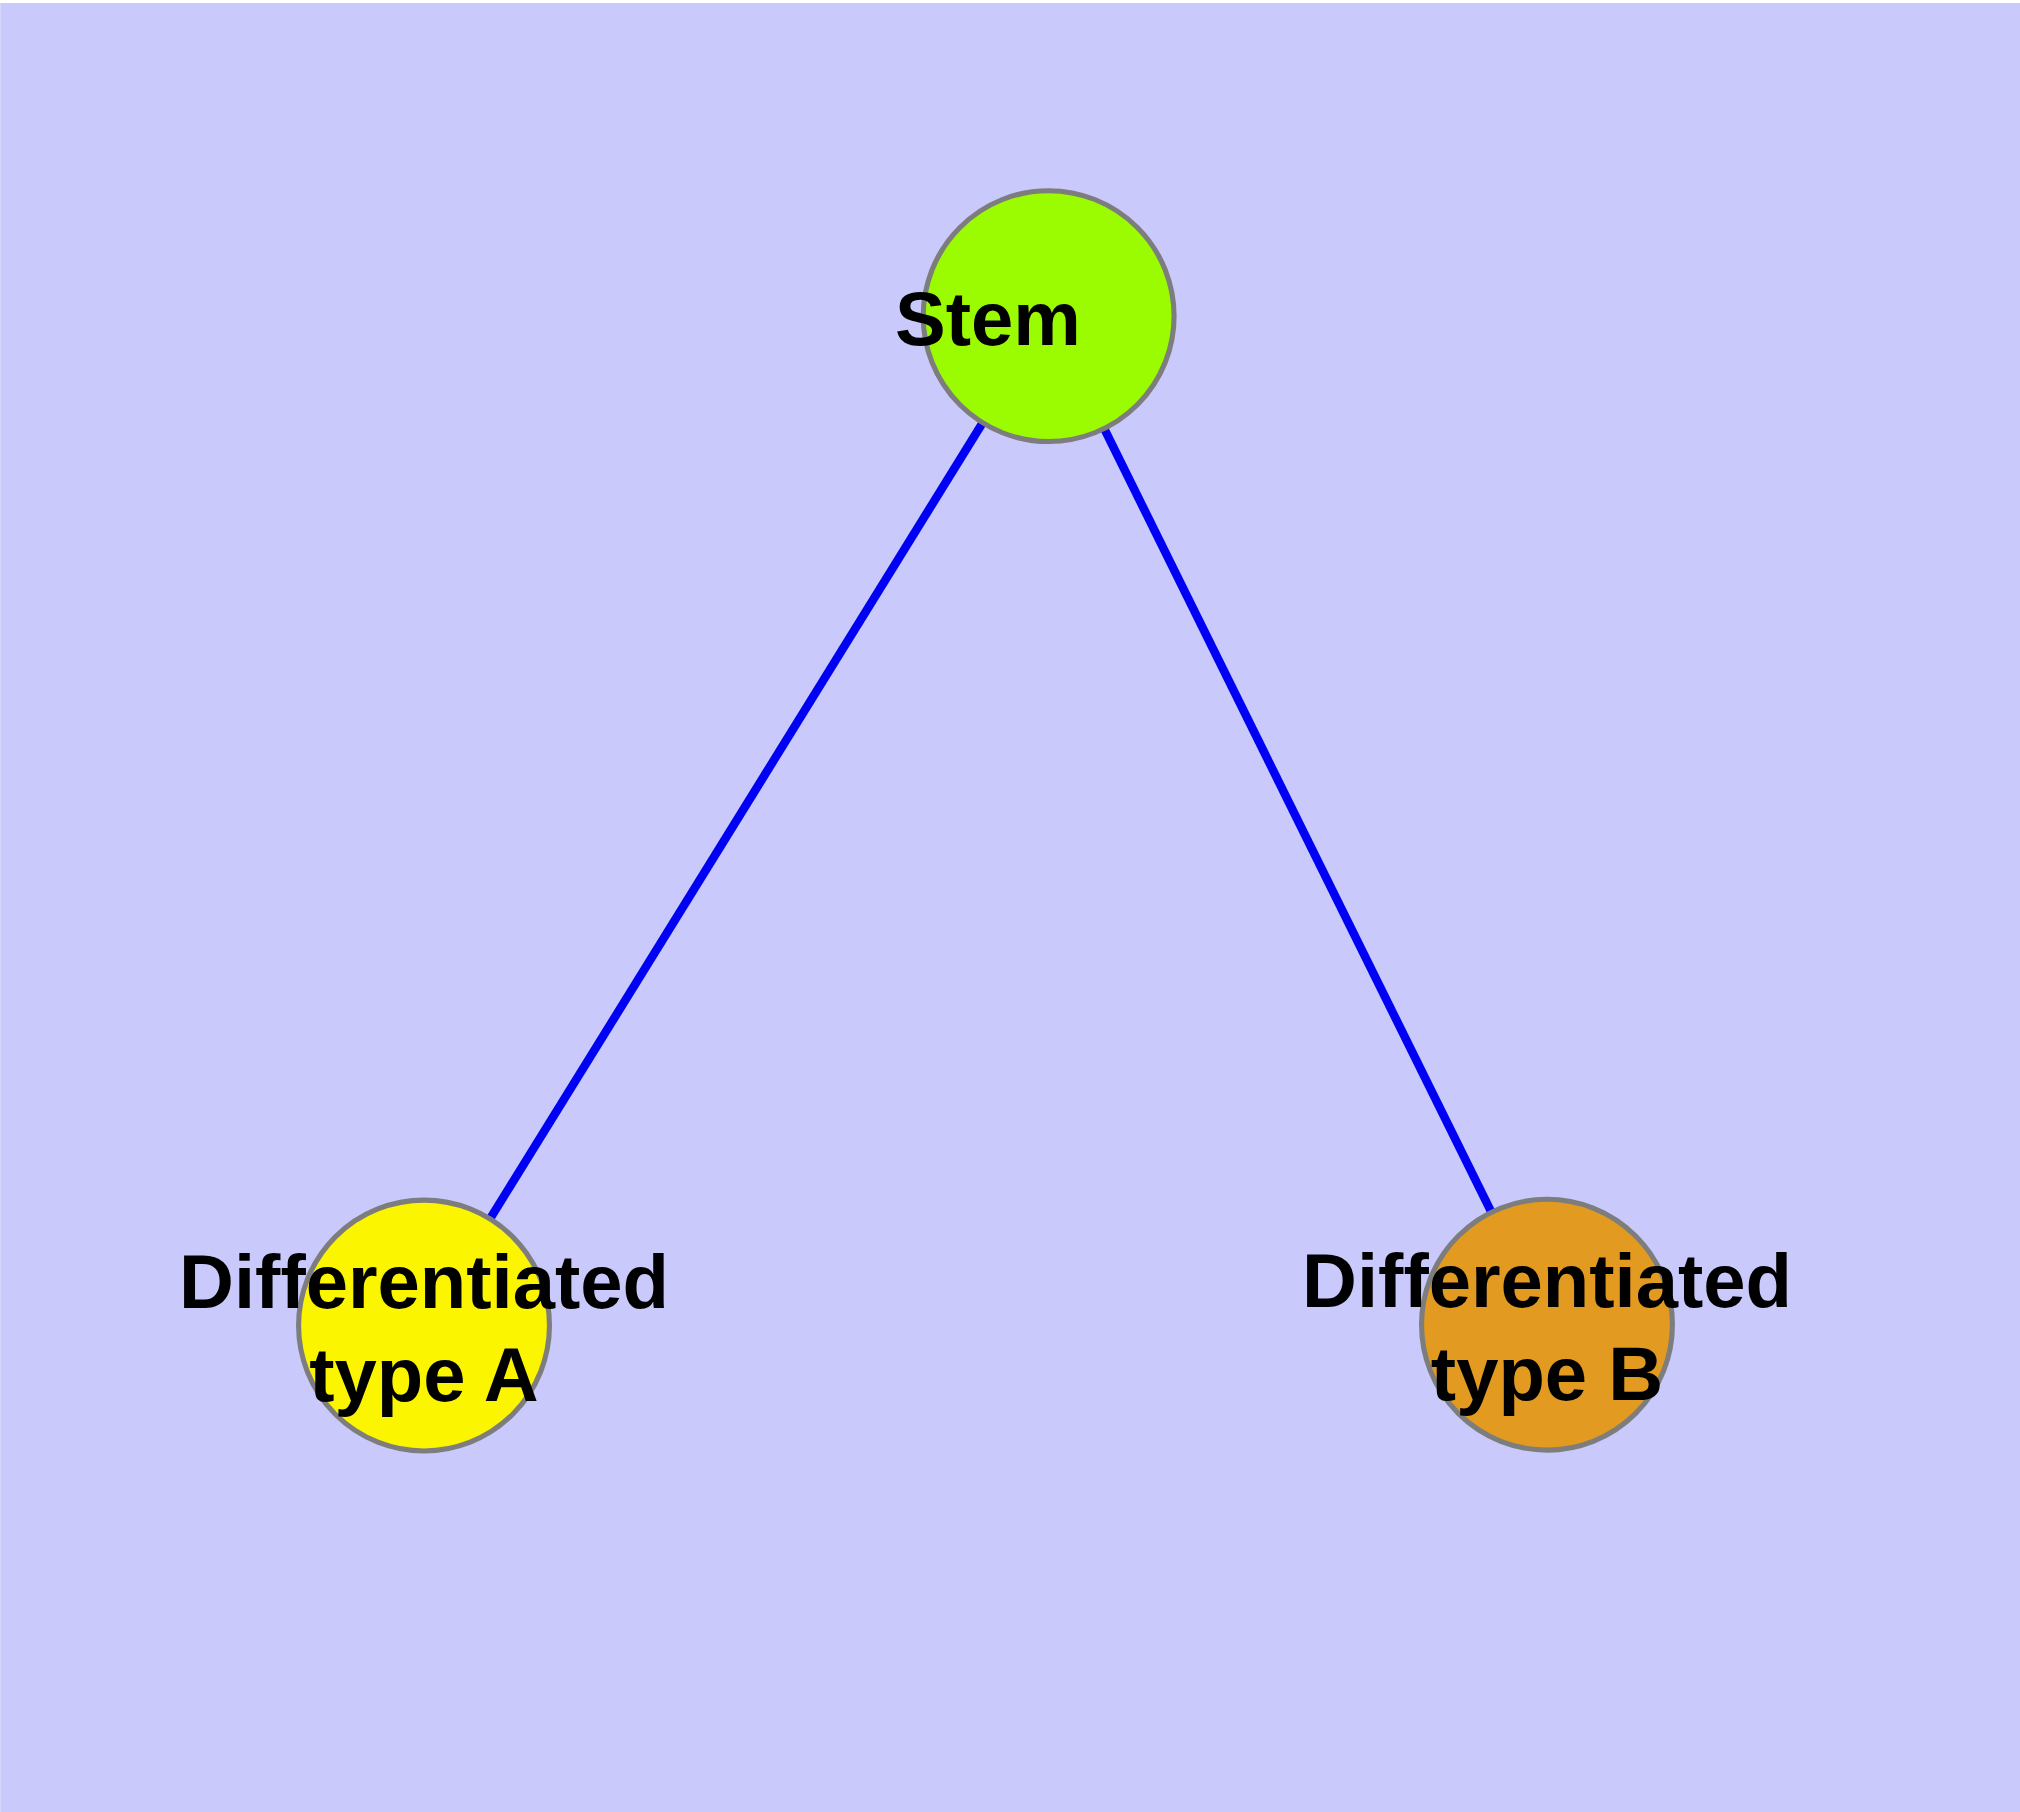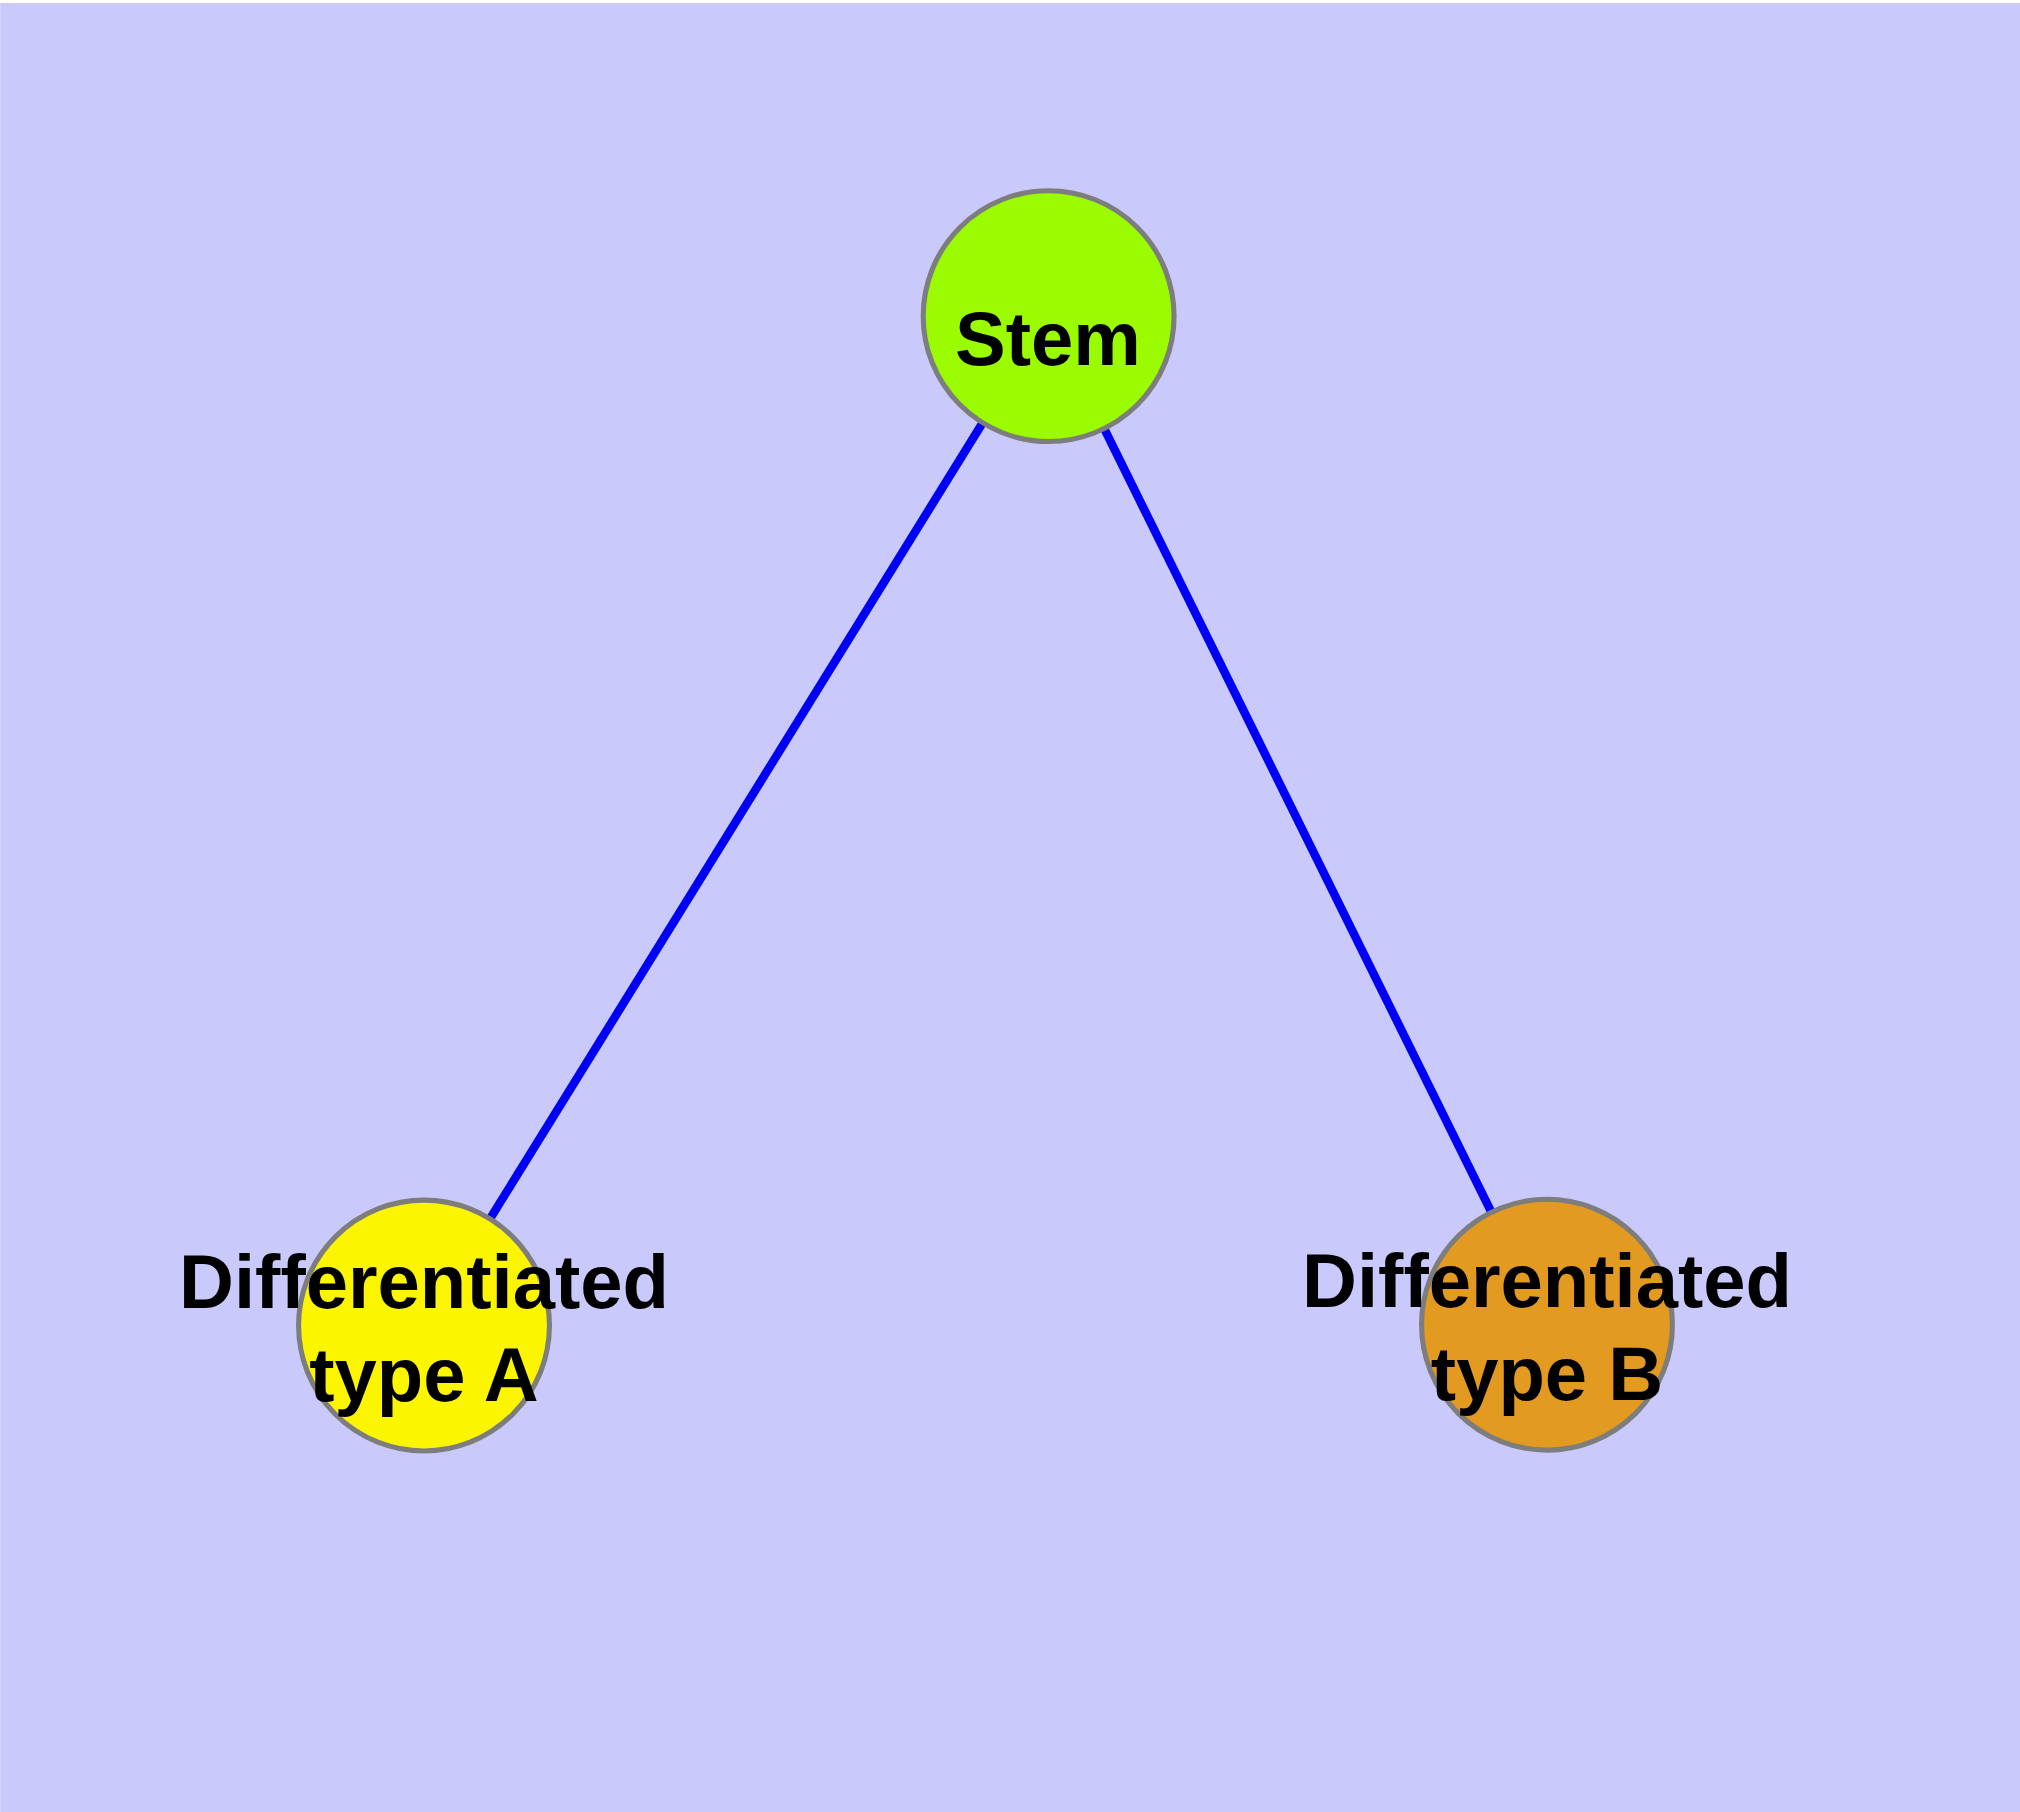--- a/index.html
+++ b/index.html
@@ -45,21 +45,21 @@
     width: max-content;
     text-align: center;
     white-space: pre-line;
     font-weight: bold;
     font-size: 76px;
     line-height: 93px;
     color: #000000;
     z-index: 2;
     letter-spacing: 0px;
   }
-  .label-stem   { left: 1048px; top: 318px; margin-top: 20px; }
+  .label-stem   { left: 988px; top: 318px; }
   .label-type-a { left: 424px;  top: 1328px; }
   .label-type-b { left: 1547px; top: 1327px; }
 </style>
 </head>
 <body>
 
 <div class="canvas">
 
   <svg class="graph-svg" viewBox="0 0 2384 2138" xmlns="http://www.w3.org/2000/svg">
 

